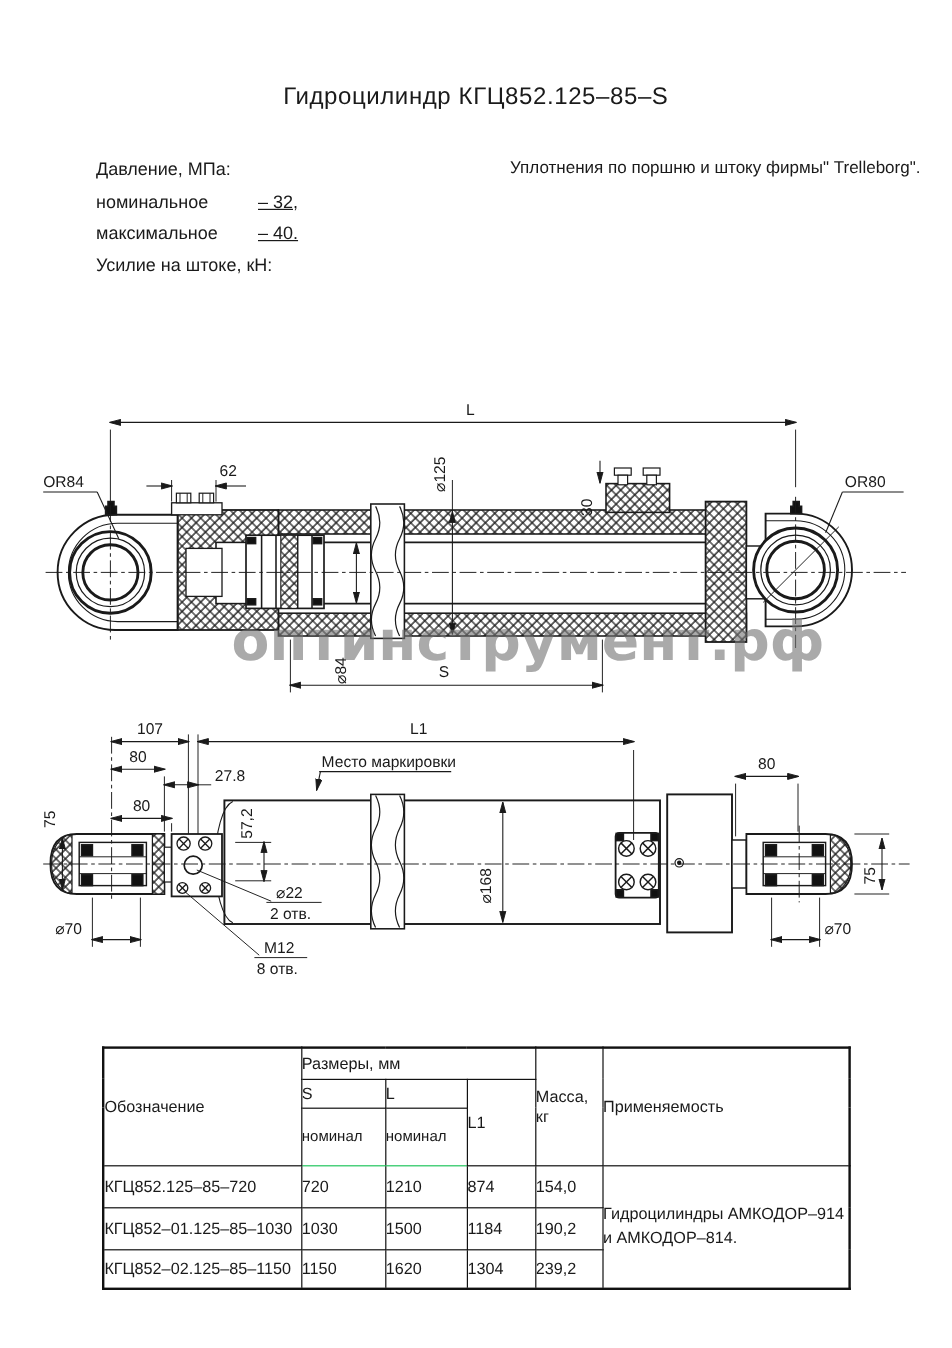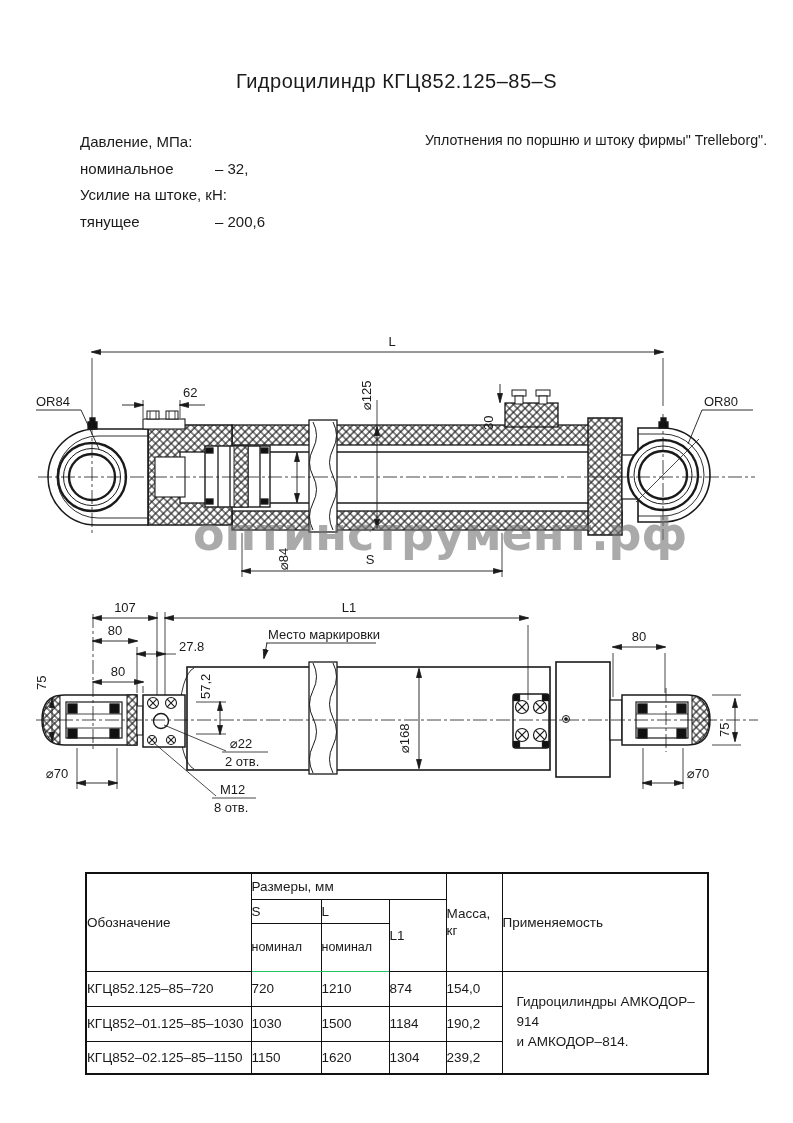--- a/index.html
+++ b/index.html
@@ -3,60 +3,60 @@
 <meta charset="utf-8">
 <style>
   html,body{margin:0;padding:0;}
   body{width:793px;height:1123px;position:relative;background:#fff;color:#1a1a1a;
        font-family:"Liberation Sans",sans-serif;overflow:hidden;}
   .title{position:absolute;left:0;right:0;top:70px;text-align:center;
          font-size:20px;letter-spacing:.5px;white-space:nowrap;}
   .specs{position:absolute;left:80px;top:133px;font-size:15px;}
   .spec-row{display:flex;height:26.5px;align-items:flex-start;}
   .spec-label{width:135px;flex:0 0 135px;white-space:nowrap;}
-  .spec-value{white-space:nowrap;}
+  .spec-value{white-space:nowrap;text-decoration:underline;}
   .notes{position:absolute;left:402px;top:128px;font-size:14.2px;line-height:25px;white-space:nowrap;margin-left:23px;}
   .drawings{position:absolute;left:0;top:0;}
   .watermark{position:absolute;left:193px;top:507px;font-size:46px;font-weight:bold;
              font-family:"DejaVu Sans",sans-serif;color:#737373;opacity:.6;
              letter-spacing:0px;white-space:nowrap;}
   table.spec-table{position:absolute;left:85px;top:872px;width:622px;
         border-collapse:collapse;table-layout:fixed;font-size:13.5px;}
   table.spec-table td{border:1px solid #111;text-align:left;vertical-align:middle;
         padding:0;overflow:hidden;}
   table.spec-table{border:2px solid #111;}
   tr.hdr-bottom td{border-bottom:1px solid #22c55e;}
   td.desig{text-align:left;padding-left:9px;}
   .nominal{font-size:12.5px;}
   .mass-head div{line-height:17px;}
-  .app-cell div{line-height:20px;padding-left:14px;}
+  .app-cell div{line-height:20px;}
   svg text{font-family:"Liberation Sans","DejaVu Sans",sans-serif;fill:#1a1a1a;font-size:13px;}
   svg line,svg path,svg rect,svg circle{stroke:#1a1a1a;}
 </style>
 </head>
 <body>
 
 <div class="title">Гидроцилиндр КГЦ852.125–85–S</div>
 
 <div class="specs">
   <div class="spec-row">
     <span class="spec-label">Давление, МПа:</span>
     <span class="spec-value"></span>
   </div>
   <div class="spec-row">
     <span class="spec-label">номинальное</span>
     <span class="spec-value">– 32,</span>
   </div>
   <div class="spec-row">
+    <span class="spec-label">максимальное</span>
+    <span class="spec-value">– 40.</span>
+  </div>
+  <div class="spec-row">
     <span class="spec-label">Усилие на штоке, кН:</span>
     <span class="spec-value"></span>
-  </div>
-  <div class="spec-row">
-    <span class="spec-label">тянущее</span>
-    <span class="spec-value">– 200,6</span>
   </div>
 </div>
 
 <div class="notes">
   <div>Уплотнения по поршню и штоку фирмы" Trelleborg".</div>
 </div>
 
 <svg class="drawings" width="793" height="1123" viewBox="0 0 793 1123">
   <defs>
     <pattern id="h" width="5.5" height="5.5" patternUnits="userSpaceOnUse" patternTransform="rotate(45)">

